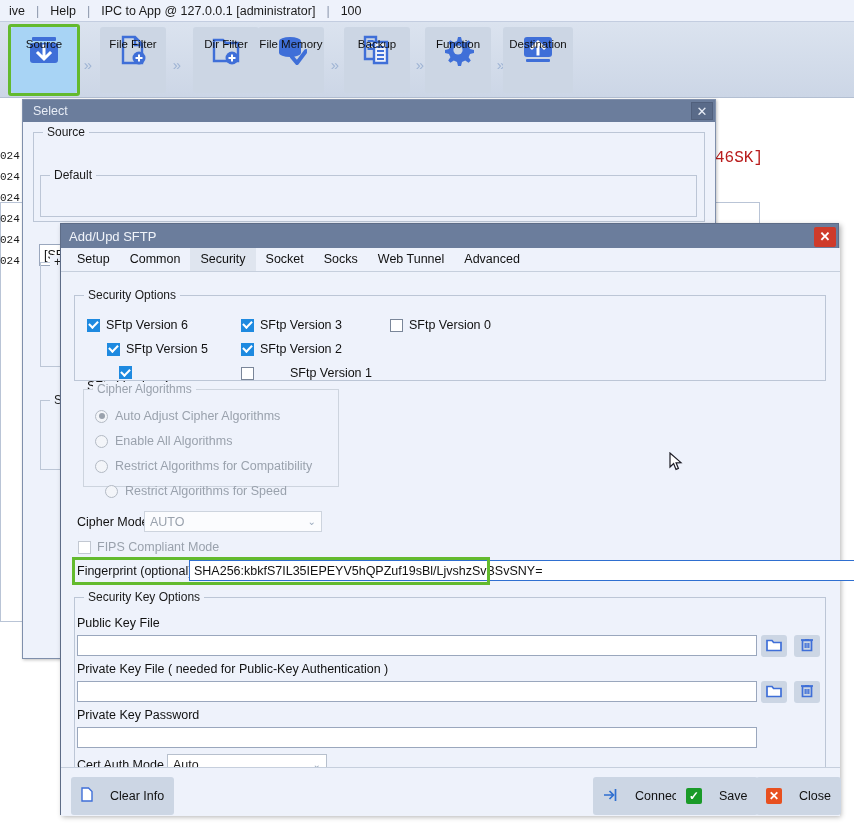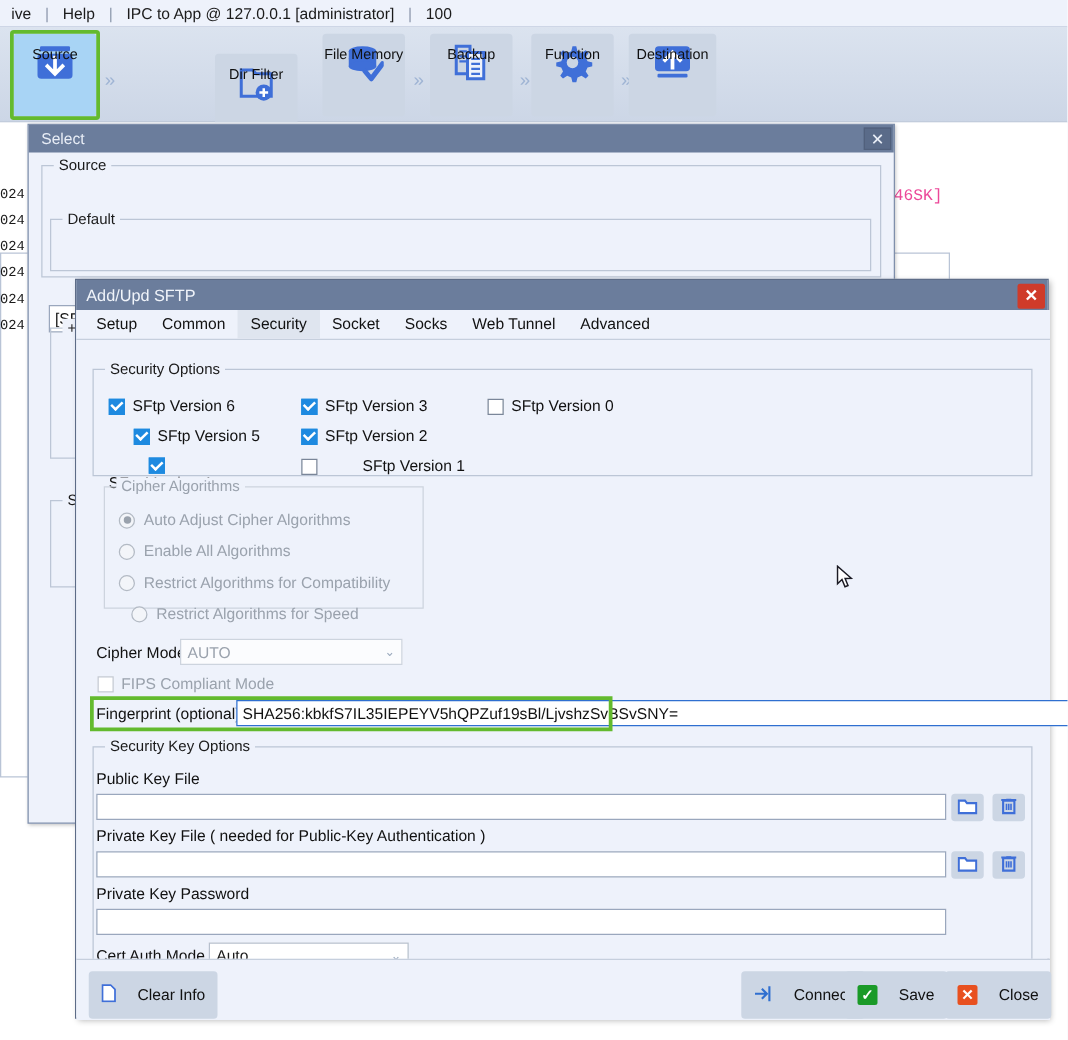--- a/index.html
+++ b/index.html
@@ -29,21 +29,21 @@
   .tb-item.sel{background:#a8d4f5;}
   .tb-item .lbl{font-size:11.5px;color:#101010;margin-top:4px;white-space:nowrap;}
   .tb-arrow{position:absolute;top:34px;width:16px;height:18px;color:#9fb4d4;font-size:15px;
     text-align:center;line-height:18px;}
   .tb-hl{position:absolute;border:3px solid #63ba2e;border-radius:3px;box-sizing:border-box;}
 
   .icon-svg{display:block;}
 
   
   .bg-row{position:absolute;left:0;font-family:"Liberation Mono", monospace;font-size:11px;color:#1a1a1a;white-space:nowrap;}
-  .bg-right{position:absolute;font-family:"Liberation Mono", monospace;font-size:13px;color:#ec4899;white-space:nowrap;}
+  .bg-right{position:absolute;font-family:"Liberation Mono", monospace;font-size:16px;color:#b91c1c;white-space:nowrap;}
   #bg-panel{position:absolute;left:0;top:98px;width:854px;height:734px;background:#ffffff;}
   #bg-listframe{position:absolute;left:0;top:104px;width:760px;height:420px;background:#ffffff;border:1px solid #b9c4d6;box-sizing:border-box;}
 
   
   #select-dialog{position:absolute;left:22px;top:99px;width:694px;height:560px;
     background:#eef2fb;border:1px solid #7f8fab;box-sizing:border-box;box-shadow:1px 1px 3px rgba(0,0,0,.25);}
   #select-title{height:22px;background:#6b7d9c;display:flex;align-items:center;justify-content:space-between;
     padding:0 2px 0 10px;box-sizing:border-box;}
   #select-title .t{color:#e8edf6;font-size:12.5px;}
   #select-close{width:22px;height:18px;background:#5a6b89;color:#e9eef7;font-size:13px;
@@ -126,23 +126,34 @@
         <svg class="icon-svg" width="34" height="32" viewBox="0 0 34 32">
           <rect x="5" y="3" width="24" height="4" rx="1" fill="#3f6fd8"></rect>
           <rect x="3" y="9" width="28" height="20" rx="3" fill="#3f6fd8"></rect>
           <path d="M17 12 L17 22 M11 19 L17 25 L23 19" stroke="#ffffff" stroke-width="3" fill="none" stroke-linecap="square"></path>
         </svg>
       </span>
       <span class="lbl">Source</span>
     </div>
     <div class="tb-arrow" style="left:80px;">»</div>
 
+    <div class="tb-item" style="left:100px;">
+      <span>
+        <svg class="icon-svg" width="32" height="32" viewBox="0 0 32 32">
+          <path d="M6 3 h12 l7 7 v19 h-19 z" fill="none" stroke="#3f6fd8" stroke-width="2.4"></path>
+          <path d="M18 3 v8 h7" fill="none" stroke="#3f6fd8" stroke-width="2.4"></path>
+          <circle cx="22" cy="24" r="6.5" fill="#3f6fd8"></circle>
+          <path d="M22 20.5 v7 M18.5 24 h7" stroke="#fff" stroke-width="2"></path>
+        </svg>
+      </span>
+      <span class="lbl">File Filter</span>
+    </div>
     <div class="tb-arrow" style="left:169px;">»</div>
 
-    <div class="tb-item" style="left:172px;margin-top:16px;">
+    <div class="tb-item" style="left:193px;">
       <span>
         <svg class="icon-svg" width="32" height="32" viewBox="0 0 32 32">
           <path d="M4 6 h9 l3 3 h12 v18 h-24 z" fill="none" stroke="#3f6fd8" stroke-width="2.4"></path>
           <circle cx="22" cy="24" r="6.5" fill="#3f6fd8"></circle>
           <path d="M22 20.5 v7 M18.5 24 h7" stroke="#fff" stroke-width="2"></path>
         </svg>
       </span>
       <span class="lbl">Dir Filter</span>
     </div>
     <div class="tb-arrow" style="left:255px;">»</div>

